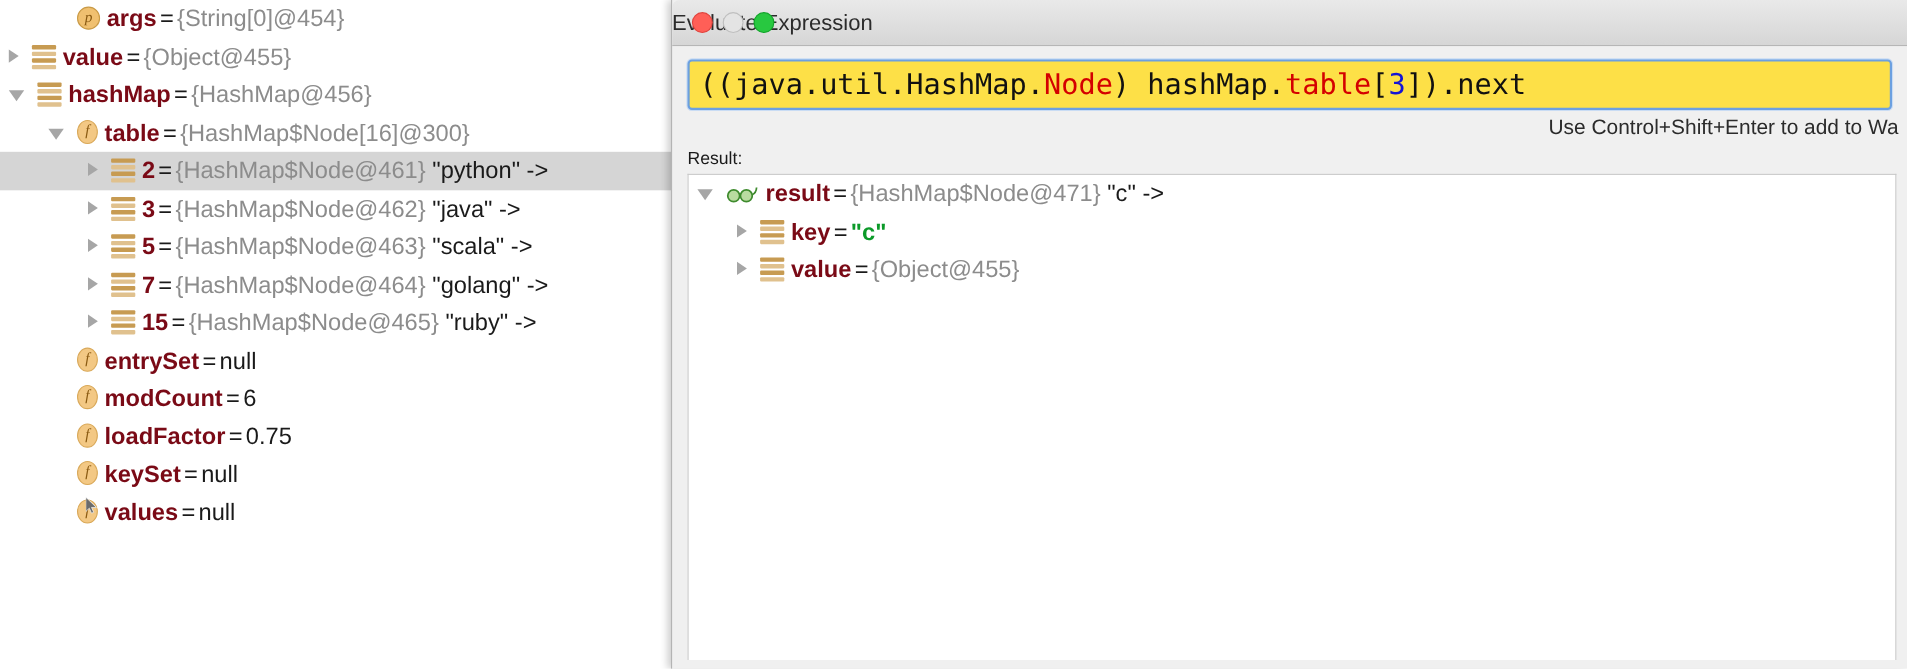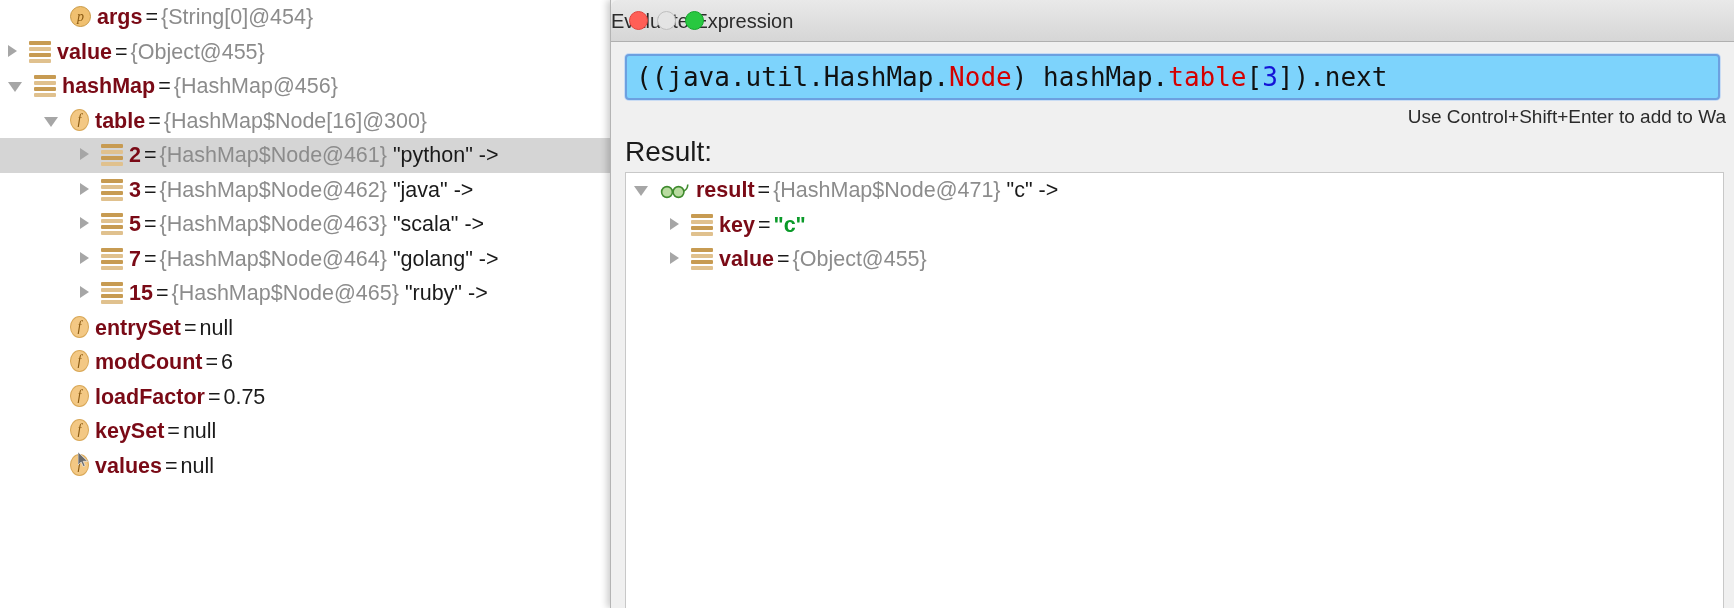--- a/index.html
+++ b/index.html
@@ -132,21 +132,21 @@
   .light.zoom  { background: #28c840; border: 1px solid #13a52b; }
   #dlg-title {
     text-align: left; line-height: 42px;
     font-size: 20px; color: #2b2b2b;
     padding-right: 0;
   }
 
   #expr-wrap { padding: 12px 14px 0 14px; }
   #expr-field {
     height: 46px;
-    background: #7dd3fc;
+    background: #fde047;
     border: 2px solid #6ca0e0;
     border-radius: 4px;
     box-shadow: 0 0 0 1px #c9dcf4;
     display: flex; align-items: center;
     padding: 0 9px;
     overflow: hidden;
   }
   #expr-text {
     font-family: "DejaVu Sans Mono", monospace;
     font-size: 26px;
@@ -161,21 +161,21 @@
     text-align: right;
     font-size: 19px;
     color: #2b2b2b;
     padding: 6px 0 0 0;
     margin-right: -6px;
     white-space: nowrap;
     overflow: hidden;
   }
 
   #result-label {
-    font-size: 28px; color: #1a1a1a;
+    font-size: 16px; color: #1a1a1a;
     padding: 8px 0 2px 14px;
   }
   #result-tree {
     margin: 2px 10px 0 14px;
     background: #ffffff;
     border: 1px solid #c8c8c8;
     border-bottom: 0;
     height: 442px;
     overflow: hidden;
   }

